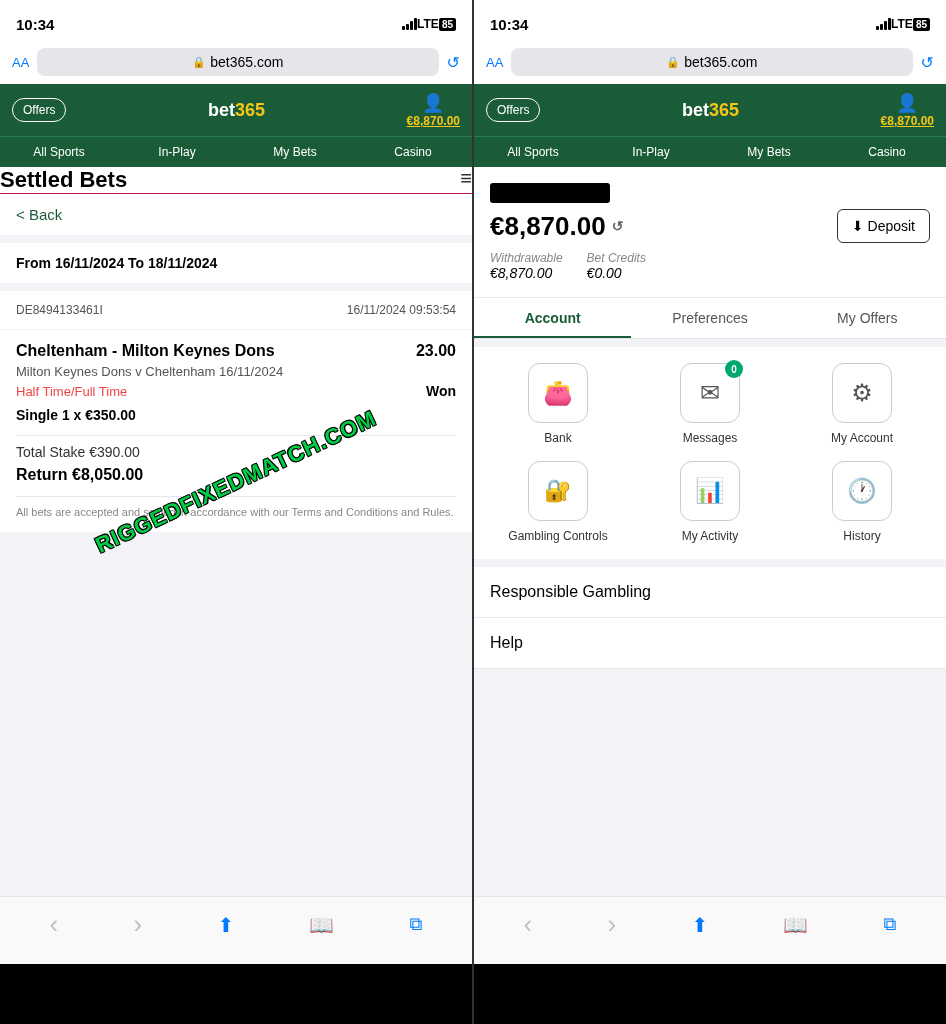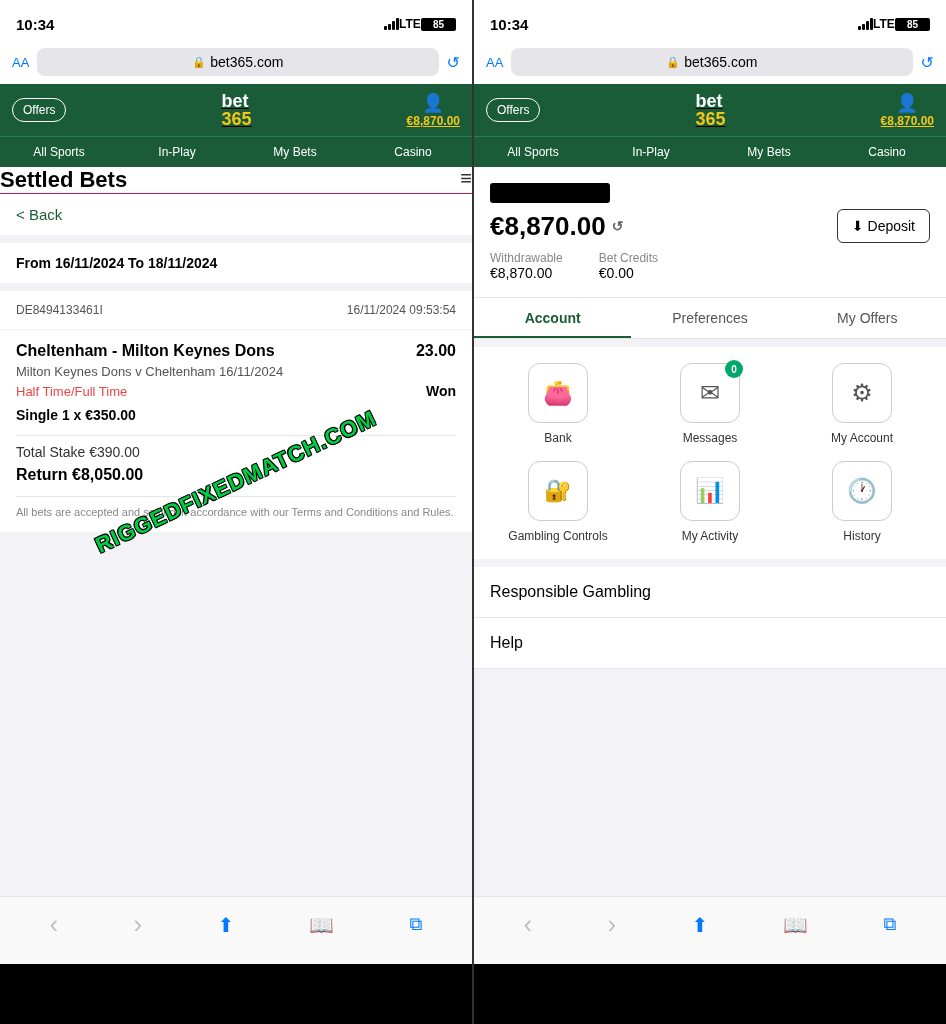--- a/index.html
+++ b/index.html
@@ -58,21 +58,21 @@
       background: #000;
       width: 3px;
       border-radius: 1px;
     }
 
     .lte-badge {
       background: #000;
       color: #fff;
       font-size: 10px;
       font-weight: 700;
-      padding: 1px 12px;
+      padding: 1px 3px;
       border-radius: 2px;
     }
 
     
     .address-bar {
       background: #fff;
       padding: 4px 12px 8px;
       display: flex;
       align-items: center;
       gap: 8px;
@@ -126,24 +126,23 @@
       border: 1.5px solid #fff;
       border-radius: 20px;
       padding: 4px 10px;
       color: #fff;
       font-size: 12px;
       font-weight: 500;
     }
 
     .bet365-logo {
       display: flex;
-      flex-direction: column;
+      flex-direction: row;
       align-items: flex-start;
       line-height: 1;
-      text-decoration: underline;
     }
 
     .bet-text {
       color: #fff;
       font-size: 18px;
       font-weight: 700;
     }
 
     .three65-text {
       color: #f5c518;
@@ -379,21 +378,22 @@
       font-weight: 500;
       color: #000;
       background: #fff;
       display: flex;
       align-items: center;
       gap: 4px;
     }
 
     .balance-details {
       display: flex;
-      gap: 36px;
+      gap: 24px;
+      font-style: italic;
     }
 
     .balance-detail-item {
       display: flex;
       flex-direction: column;
     }
 
     .balance-detail-label {
       font-size: 12px;
       color: #888;

